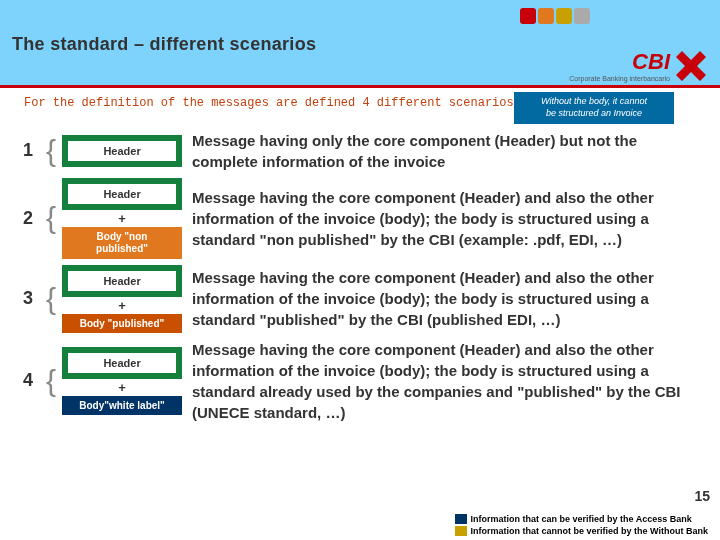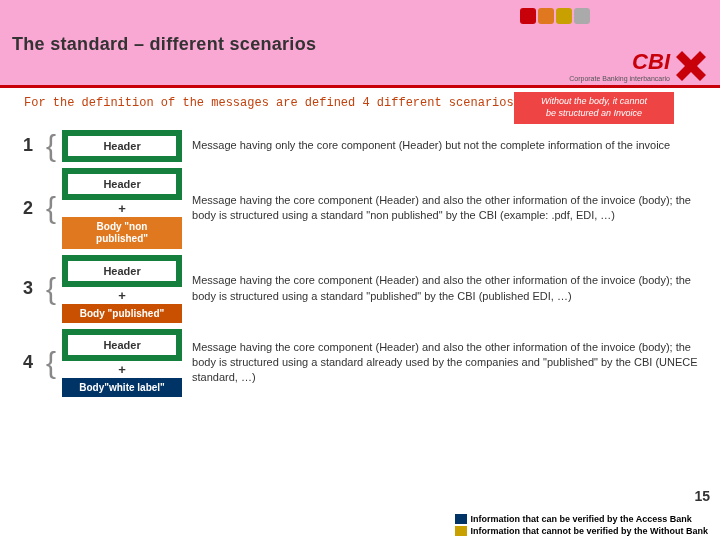--- a/index.html
+++ b/index.html
@@ -8,21 +8,21 @@
       background: #fff;
       width: 720px;
       height: 540px;
       overflow: hidden;
       position: relative;
       font-size: 12px;
     }
 
     
     .top-bar {
-      background: #f9a8d4;
+      background: #7dd3fc;
       display: flex;
       align-items: center;
       justify-content: space-between;
       padding: 6px 12px 2px 12px;
       border-bottom: 3px solid #c8000a;
     }
 
     .page-title-text {
       font-size: 18px;
       font-weight: bold;
@@ -38,21 +38,21 @@
     .subtitle {
       font-size: 12px;
       color: #c2410c;
       margin-bottom: 8px;
       margin-left: 8px;
       font-family: Liberation Mono, monospace;
     }
 
     
     .warning-box {
-      background: #ef4444;
+      background: #0369a1;
       color: #fff;
       font-size: 9px;
       padding: 4px 8px;
       text-align: center;
       width: 160px;
       float: right;
       margin-right: 30px;
       margin-top: -4px;
       margin-bottom: 6px;
       font-style: italic;
@@ -132,23 +132,24 @@
       background: #003366;
       color: #fff;
       padding: 4px 8px;
       font-size: 10px;
       font-weight: bold;
       text-align: center;
     }
 
     .scenario-description {
       flex: 1;
-      font-size: 11px;
+      font-size: 15px;
       color: #333;
       line-height: 1.4;
+      font-weight: bold;
     }
 
     
     .brace {
       font-size: 30px;
       color: #888;
       line-height: 1;
       margin-right: -4px;
     }
 

